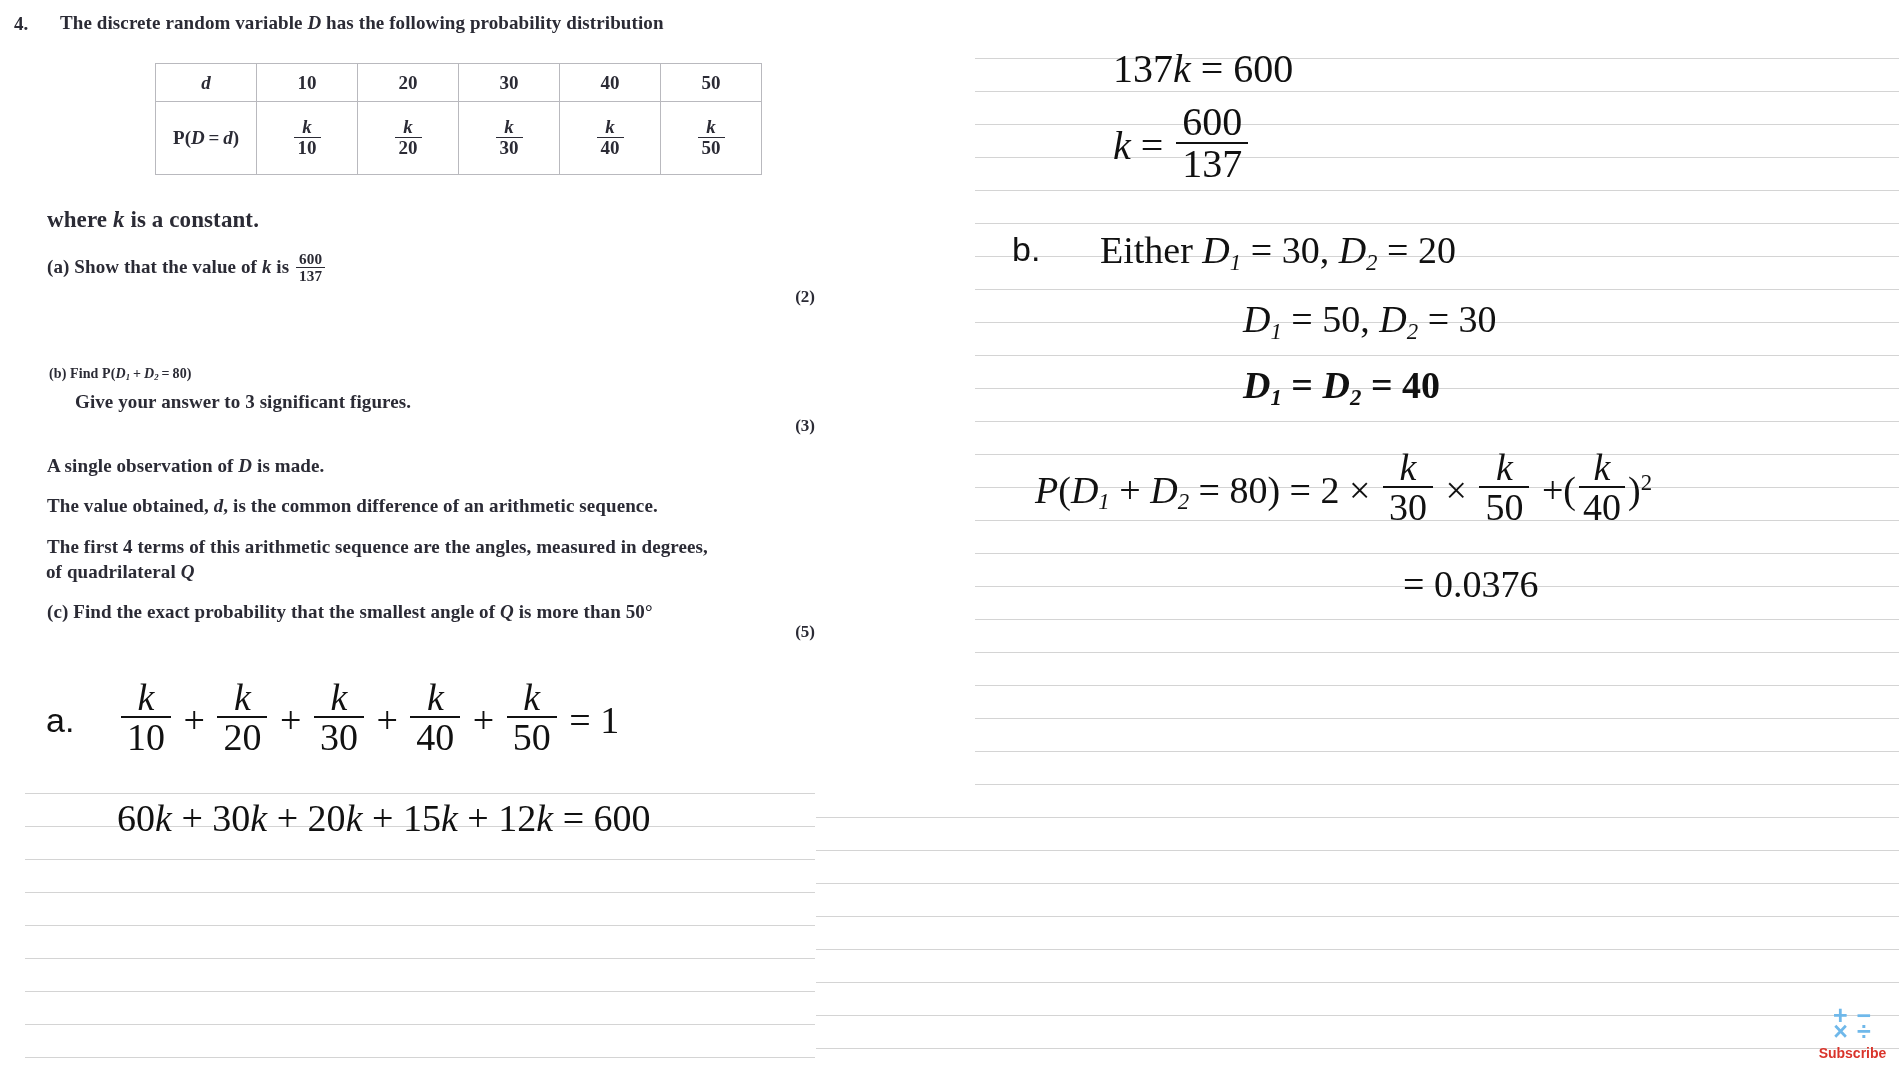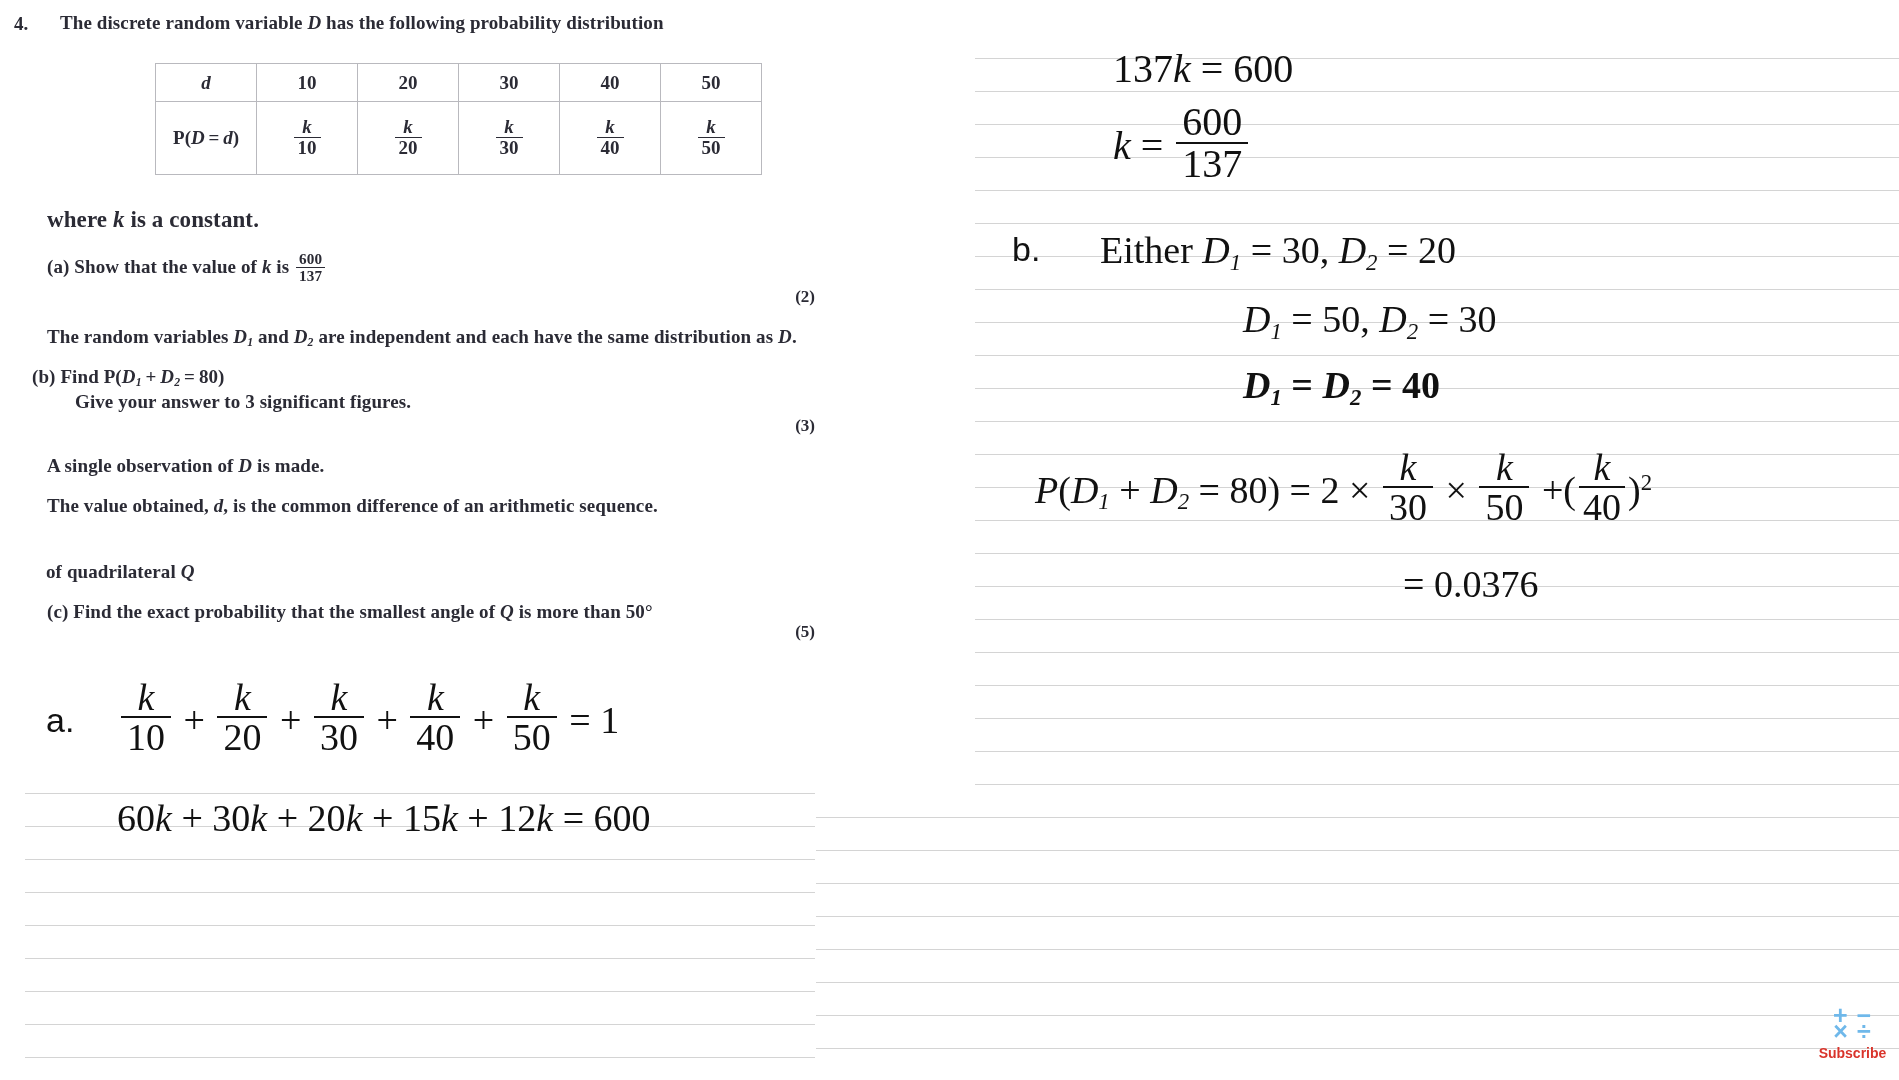--- a/index.html
+++ b/index.html
@@ -170,32 +170,32 @@
   </tbody>
     </table>
 
   <span class="q-text" style="left:47px;top:207px;font-size:23px;">where <span class="ital">k</span> is a constant.</span>
 
   <span class="q-text" style="left:47px;top:243px;font-size:19px;margin-top:8px;"><span>(a)</span>&nbsp;Show that the value of <span class="ital">k</span> is
     <span class="ifrac"><span class="num">600</span><span class="den">137</span></span></span>
 
   <span class="marks" style="top:287px;right:160px;">(2)</span>
 
-  <span class="q-text" style="left:47px;top:326px;font-size:19px;">The random variables <span class="ital">D</span><span class="sub">1</span> and <span class="ital">D</span><span class="sub">2</span> are independent and each have the same distribution as <span class="ital">D</span>.</span>
-
-  <span class="q-text" style="left:32px;top:366px;font-size:19px;"><span>(b)</span>&nbsp;Find P(<span class="ital">D</span><span class="sub">1</span> + <span class="ital">D</span><span class="sub">2</span> = 80)</span>
+
+  <span class="q-text" style="left:49px;top:366px;font-size:14px;"><span>(b)</span>&nbsp;Find P(<span class="ital">D</span><span class="sub">1</span> + <span class="ital">D</span><span class="sub">2</span> = 80)</span>
 
   <span class="q-text" style="left:75px;top:391px;font-size:19px;">Give your answer to 3 significant figures.</span>
 
   <span class="marks" style="top:416px;right:160px;">(3)</span>
 
   <span class="q-text" style="left:47px;top:455px;font-size:19px;">A single observation of <span class="ital">D</span> is made.</span>
 
   <span class="q-text" style="left:47px;top:495px;font-size:19px;">The value obtained, <span class="ital">d</span>, is the common difference of an arithmetic sequence.</span>
 
+  <span class="q-text" style="left:47px;top:536px;font-size:19px;">The first 4 terms of this arithmetic sequence are the angles, measured in degrees,</span>
 
   <span class="q-text" style="left:46px;top:561px;font-size:19px;">of quadrilateral <span class="ital">Q</span></span>
 
   <span class="q-text" style="left:47px;top:601px;font-size:19px;text-align:center;"><span>(c)</span>&nbsp;Find the exact probability that the smallest angle of <span class="ital">Q</span> is more than 50°</span>
 
   <span class="marks" style="top:622px;right:160px;">(5)</span>
 </div>
 
 <div class="mathline" style="left:1113px;top:6px;font-size:40px;margin-top:39px;">
   <span>137</span><span class="mi">k</span> <span>= 600</span>

